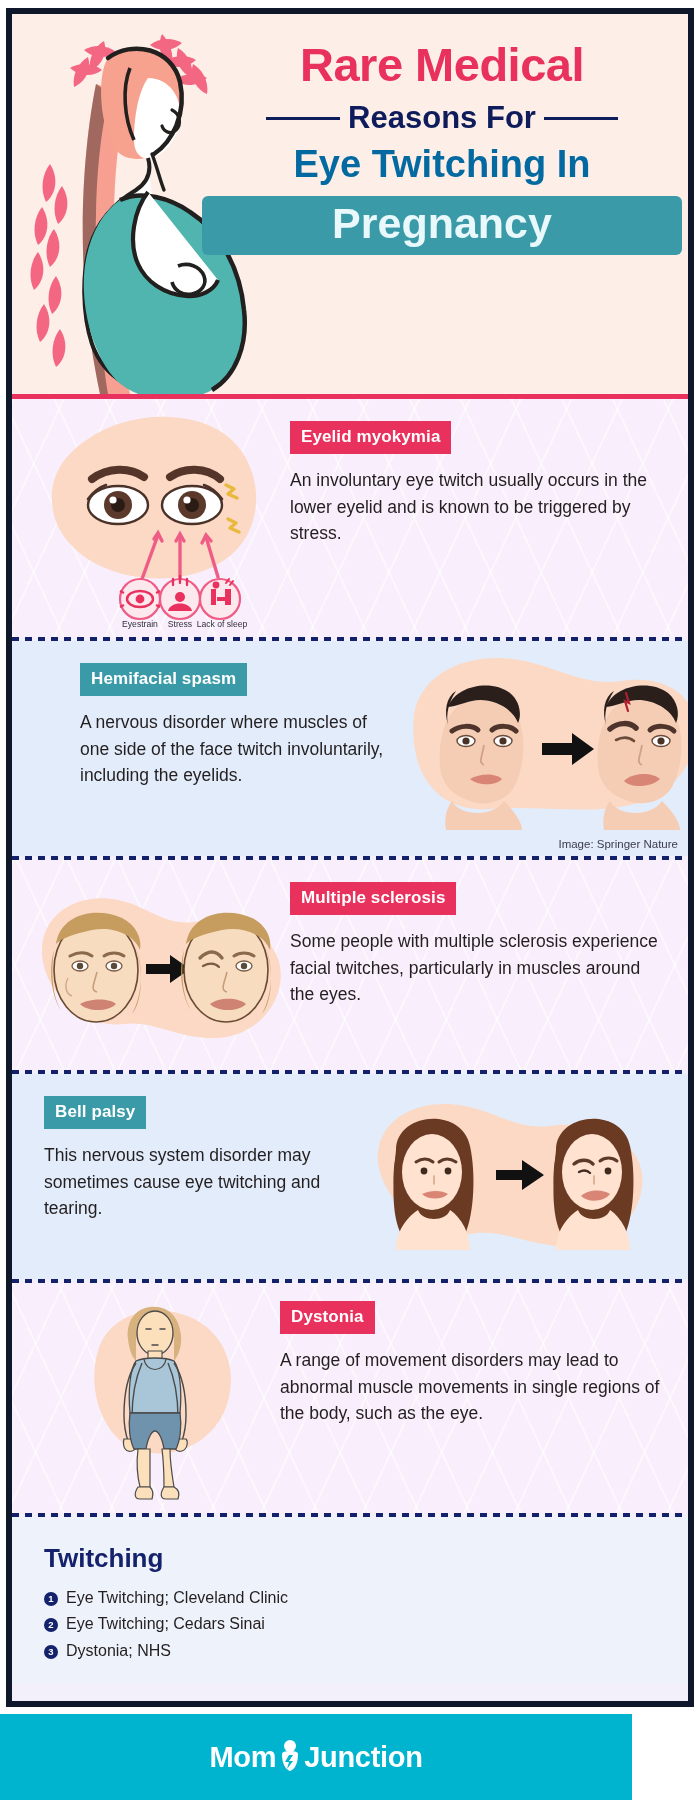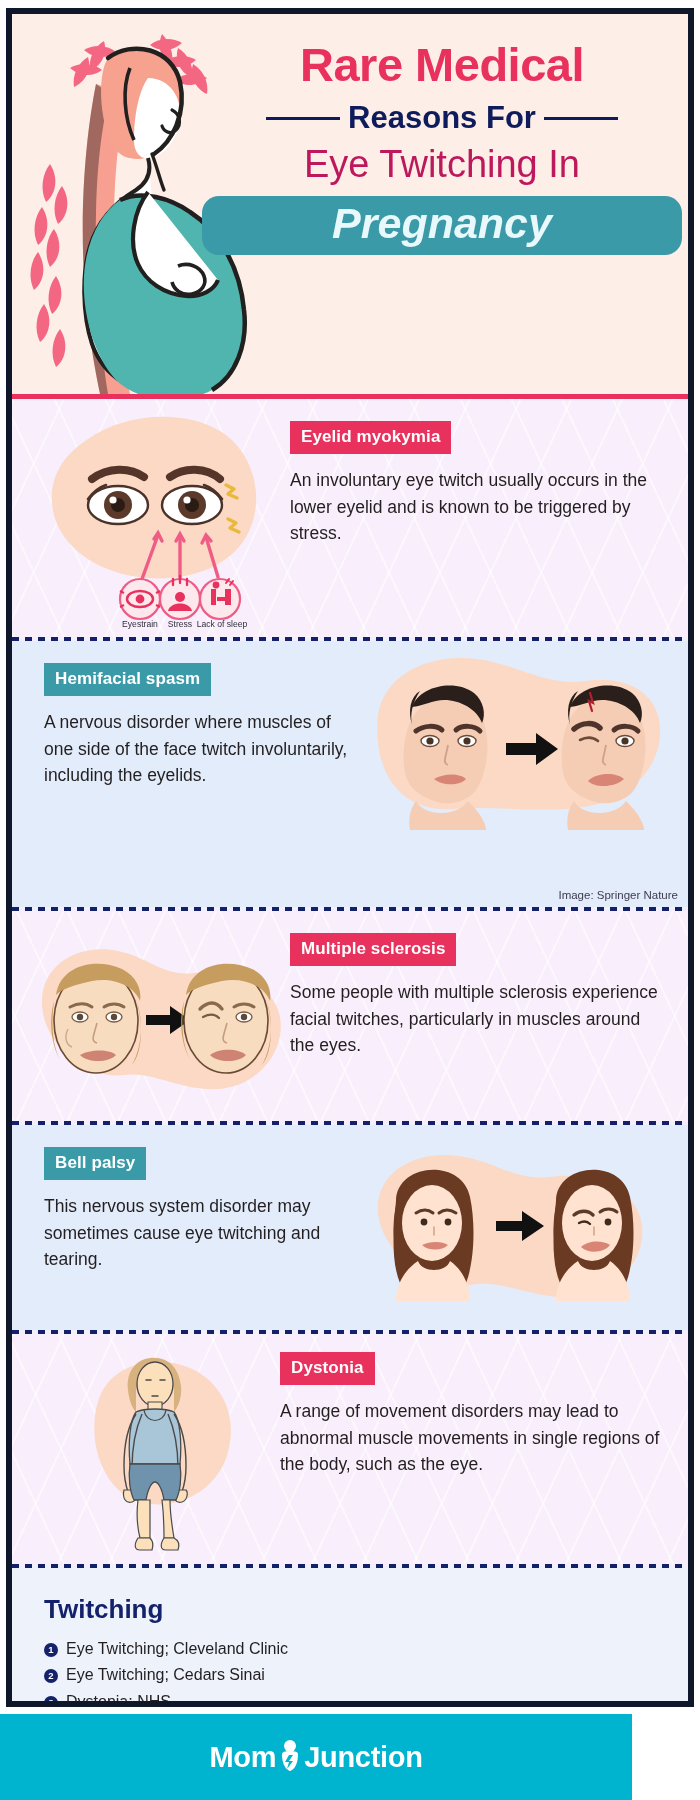--- a/index.html
+++ b/index.html
@@ -65,33 +65,32 @@
     max-width: 74px;
   }
   .title-sub {
     font-size: 31px;
     font-weight: bold;
     color: #0e1c5c;
     white-space: nowrap;
   }
   .title-line3 {
     font-size: 38px;
-    font-weight: normal;
-    color: #be185d;
+    font-weight: bold;
+    color: #0369a1;
     margin-top: 8px;
     line-height: 1.1;
     white-space: nowrap;
   }
   .pill {
     margin-top: 10px;
     background: #3a9aa8;
-    border-radius: 17px;
+    border-radius: 6px;
     padding: 6px 10px 10px;
     display: block;
-    font-style: italic;
   }
   .pill-text {
     font-size: 43px;
     font-weight: bold;
     color: #e8f8fb;
     line-height: 1;
     white-space: nowrap;
   }
 
   
@@ -339,21 +338,21 @@
         </svg>
 
         <div class="txtcol right">
           <span class="tag tag-pink">Eyelid myokymia</span>
           <p class="body-text">An involuntary eye twitch usually occurs in the lower eyelid and is known to be triggered by stress.</p>
         </div>
       </div>
     </div>
     <div class="divider"></div>
 
-    <div class="section sec-b" style="height:266px;">
+    <div class="section sec-b" style="height:215px;padding-left:36px;">
       <div class="sec-inner">
         <div class="txtcol left">
           <span class="tag tag-teal">Hemifacial spasm</span>
           <p class="body-text">A nervous disorder where muscles of one side of the face twitch involuntarily, including the eyelids.</p>
         </div>
 
         <svg class="art" style="left:338px; top:4px; width:320px; height:185px;" viewBox="0 0 320 185">
           <path d="M28 70 C34 30 78 8 126 14 C168 19 196 42 236 36 C276 30 308 48 310 82 C312 118 286 150 244 160 C200 170 150 160 104 164 C56 168 22 134 28 70 Z" fill="#fbd9c4"></path>
 
           <g>

